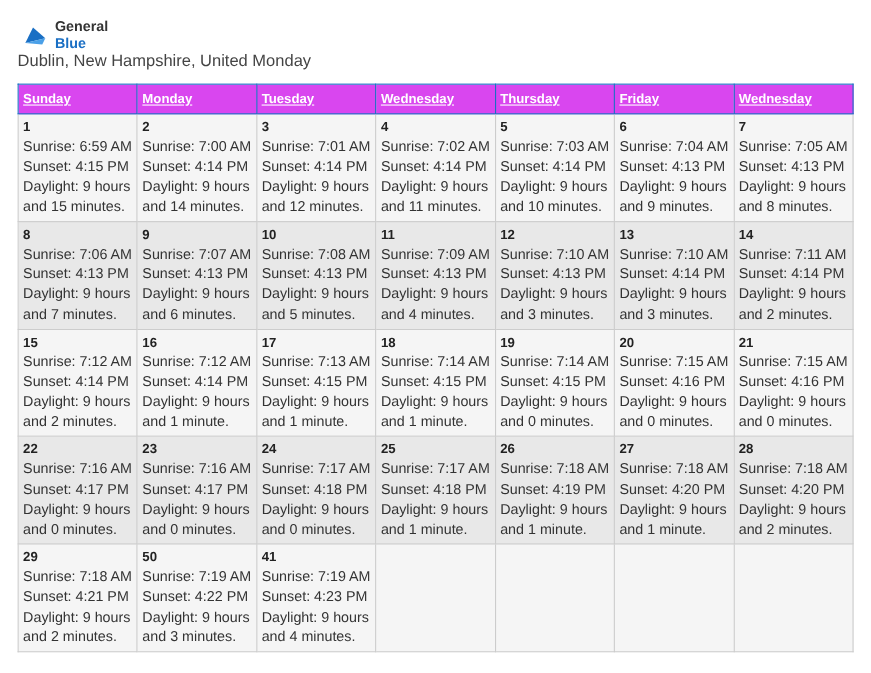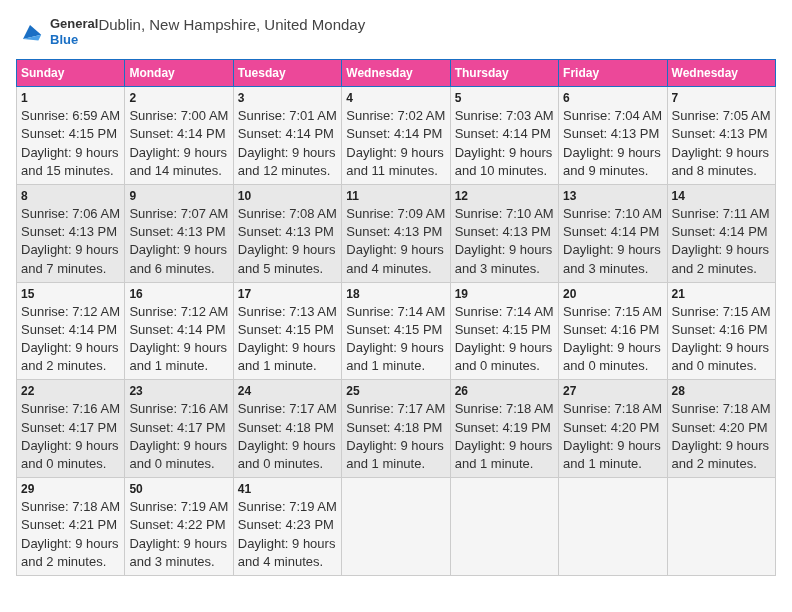--- a/index.html
+++ b/index.html
@@ -5,22 +5,24 @@
     * { margin: 0; padding: 0; box-sizing: border-box; }
     body {
       font-family: Arial, sans-serif;
       background: #fff;
       width: 792px;
       min-height: 612px;
       padding: 16px;
     }
     .header-area {
       display: flex;
+      justify-content: space-between;
       align-items: flex-start;
       margin-bottom: 12px;
+      flex-direction: column;
     }
     .logo {
       display: flex;
       align-items: center;
       gap: 6px;
     }
     .logo-text {
       display: flex;
       flex-direction: column;
       font-size: 13px;
@@ -44,27 +46,28 @@
     .subtitle {
       font-size: 15px;
       color: #444;
     }
     .calendar {
       width: 100%;
       border-collapse: collapse;
       font-size: 10.5px;
     }
     .calendar thead th {
-      background-color: #ec4899;
+      background-color: #d946ef;
       color: white;
       font-size: 12px;
       font-weight: bold;
       padding: 6px 4px;
       text-align: left;
       border: 1px solid #1a6fc4;
+      text-decoration: underline;
     }
     .calendar tbody td {
       border: 1px solid #ccc;
       vertical-align: top;
       padding: 4px 4px;
       width: 14.28%;
       min-height: 80px;
       height: 85px;
     }
     .calendar tbody tr:nth-child(odd) td {

